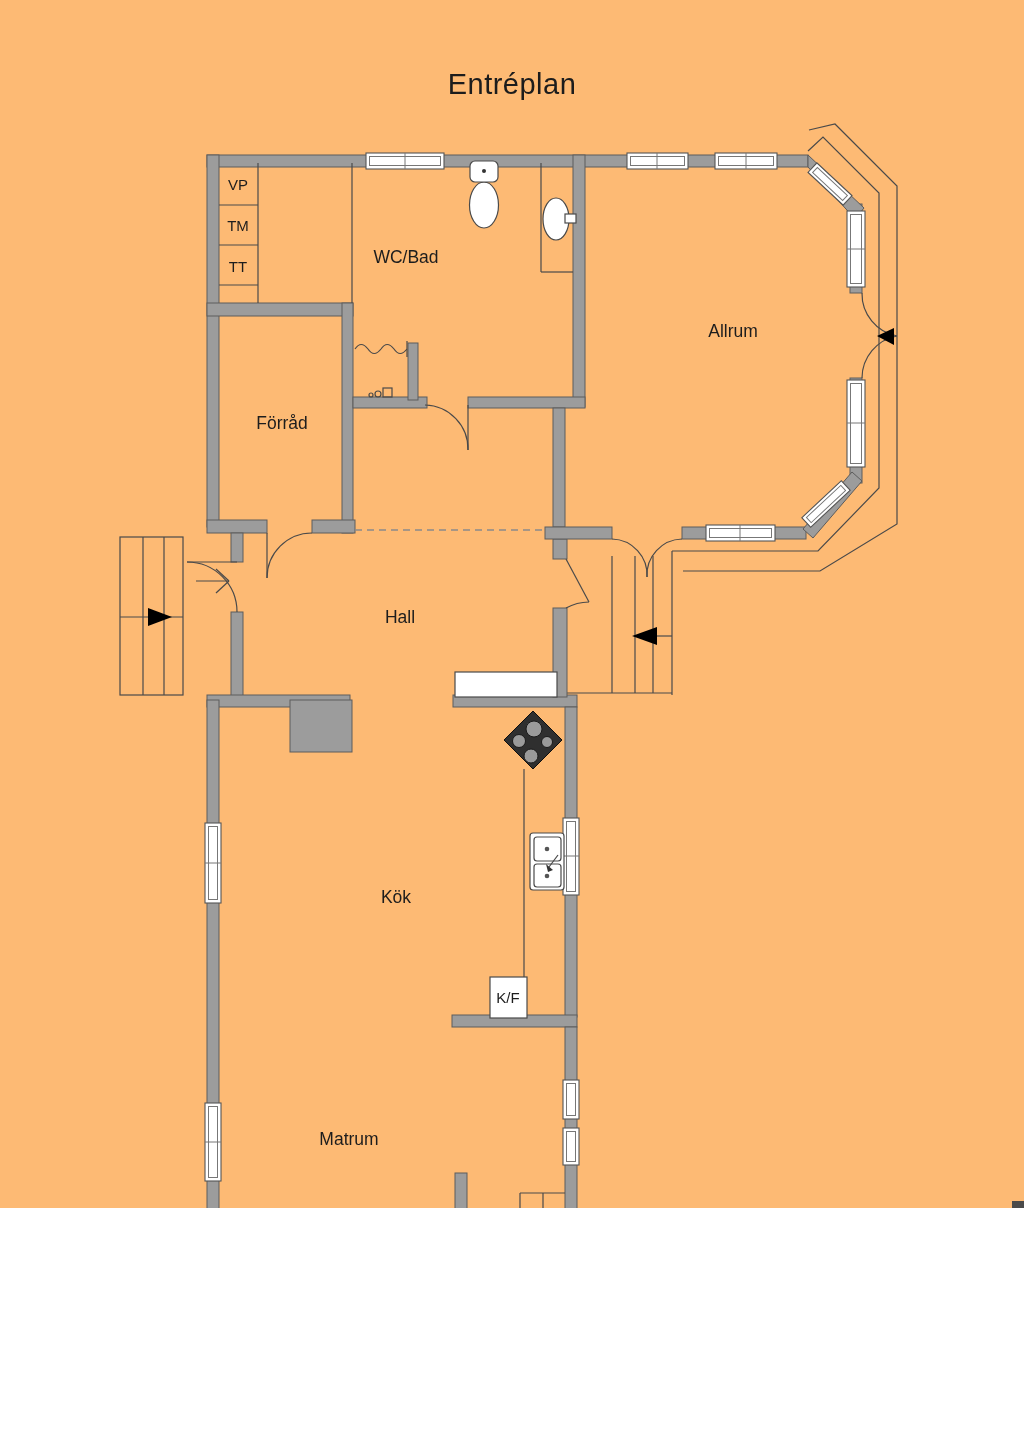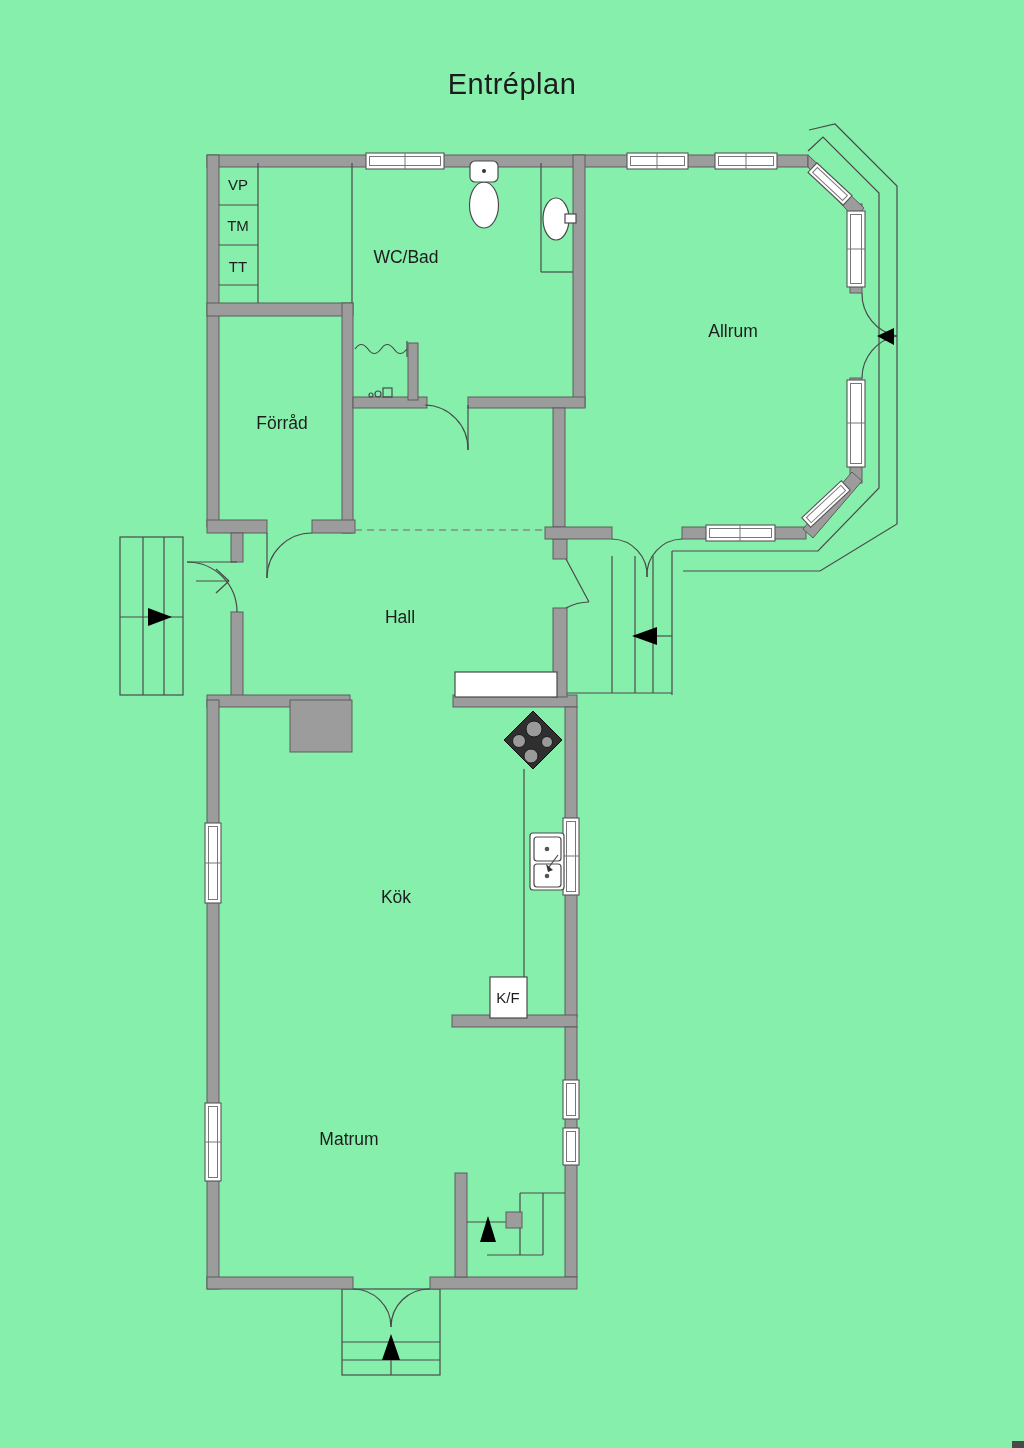--- a/index.html
+++ b/index.html
@@ -1,16 +1,16 @@
 <!DOCTYPE html>
 <html><head>
 <meta charset="utf-8">
 <style>
   html,body{margin:0;padding:0;background:#fff;}
-  .page{position:relative;width:1024px;height:1448px;background:#86efac;overflow:hidden;
+  .page{position:relative;width:1024px;height:1208px;background:#fdba74;overflow:hidden;
         font-family:"Liberation Sans", sans-serif;}
   .plan-title{position:absolute;top:68px;left:0;width:100%;text-align:center;
               font-size:29px;font-weight:500;letter-spacing:.5px;color:#1c1c1c;}
   svg text{font-family:"Liberation Sans", sans-serif;fill:#1d1d1d;}
   .room-label{font-size:17.5px;}
   .small-label{font-size:15px;}
   .wall{fill:#9c9c9c;stroke:#5c5c5c;stroke-width:1;}
   .thin{fill:none;stroke:#4a4a4a;stroke-width:1.2;}
   .thinfill{fill:#ffffff;stroke:#4a4a4a;stroke-width:1.2;}
   .winouter{fill:#ffffff;stroke:#555555;stroke-width:1.1;}

